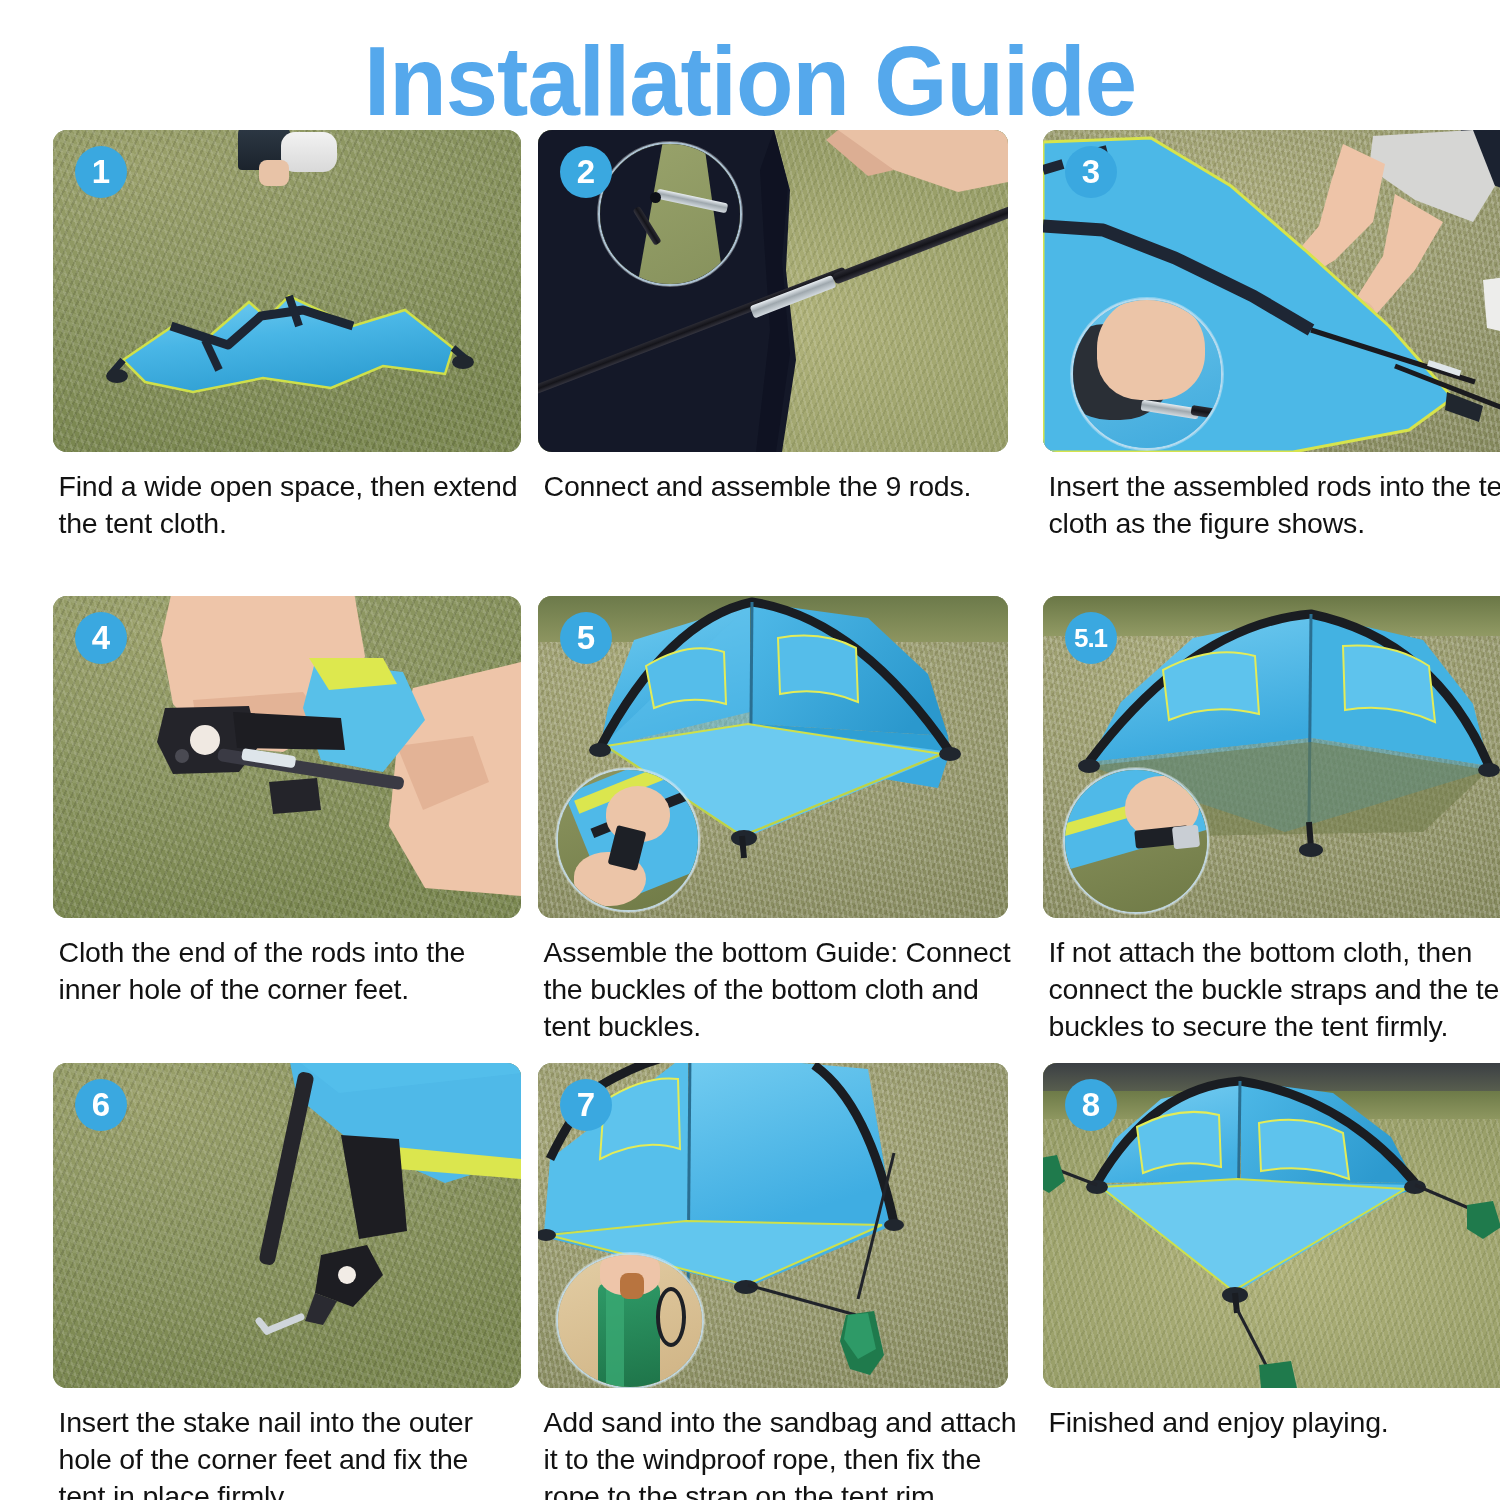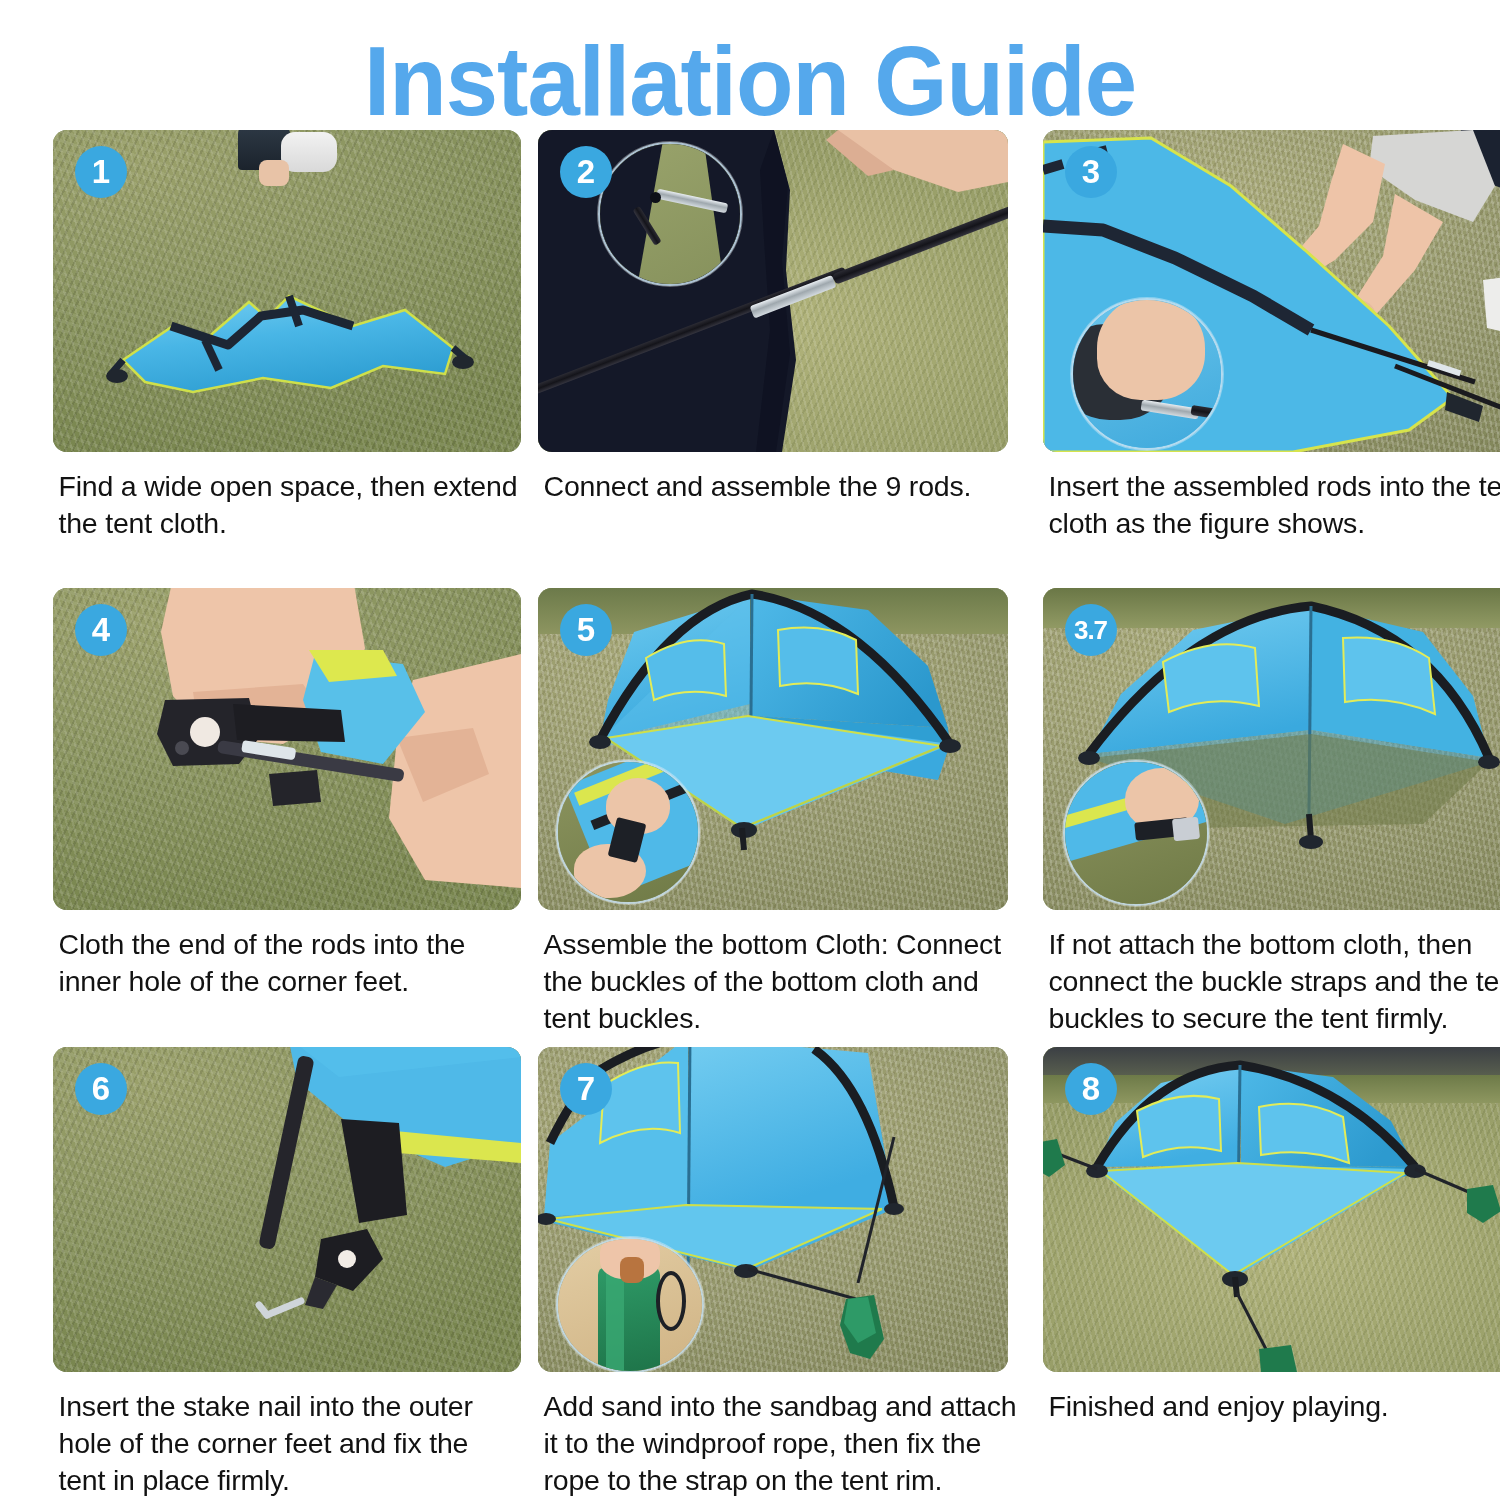--- a/index.html
+++ b/index.html
@@ -59,21 +59,21 @@
     display:flex;align-items:center;justify-content:center;
     z-index:40;
     letter-spacing:-1px;
   }
   .badge.small{font-size:26px;}
 
   .caption{
     font-size:28.5px;
     line-height:1.30;
     color:#121212;
-    padding:16px 4px 10px 6px;
+    padding:16px 4px 18px 6px;
     min-height:110px;
     letter-spacing:-0.2px;
     white-space:pre-line;
   }
   .rowC .caption{min-height:140px;}
 
   
   .scene{position:absolute;inset:0;}
   .grass{
     position:absolute;inset:0;
@@ -291,21 +291,21 @@
             <div style="position:absolute;left:24px;top:-6px;width:140px;height:120px;background:#4fb9e8;transform:rotate(-22deg);"></div>
             <div style="position:absolute;left:14px;top:6px;width:130px;height:14px;background:#dbe64e;transform:rotate(-22deg);"></div>
             <div style="position:absolute;left:30px;top:36px;width:120px;height:10px;background:#1d2026;transform:rotate(-22deg);"></div>
             <div style="position:absolute;left:48px;top:16px;width:64px;height:56px;border-radius:50% 50% 46% 44%;background:#ecc5a8;"></div>
             <div style="position:absolute;left:16px;top:82px;width:72px;height:54px;border-radius:46% 50% 50% 44%;background:#ecc5a8;"></div>
             <div style="position:absolute;left:54px;top:58px;width:30px;height:40px;background:#1d2026;transform:rotate(14deg);border-radius:3px;"></div>
           </div>
         </div>
         <div class="badge">5</div>
       </div>
-      <div class="caption">Assemble the bottom Cloth: Connect the buckles of the bottom cloth and tent buckles.</div>
+      <div class="caption">Assemble the bottom Guide: Connect the buckles of the bottom cloth and tent buckles.</div>
     </div>
 
     <div class="cell rowB wide">
       <div class="photo">
         <div class="scene">
           <div class="grass dry" style="inset:0;"></div>
           <div style="position:absolute;left:0;top:0;width:470px;height:40px;background:linear-gradient(180deg,#6a7746,#919a64);"></div>
           <svg viewBox="0 0 470 322" width="470" height="322" style="position:absolute;inset:0;">
             <defs>
               <linearGradient id="t6a" x1="0" y1="0" x2="0.3" y2="1">
@@ -329,21 +329,21 @@
           </svg>
           <div class="inset-circle" style="left:20px;top:172px;width:142px;height:142px;">
             <div style="position:absolute;inset:0;background:linear-gradient(160deg,#8d9560,#6f7a46);"></div>
             <div style="position:absolute;left:-10px;top:-10px;width:150px;height:90px;background:#4fb9e8;transform:rotate(-16deg);"></div>
             <div style="position:absolute;left:-6px;top:34px;width:150px;height:12px;background:#dbe64e;transform:rotate(-16deg);"></div>
             <div style="position:absolute;left:60px;top:6px;width:74px;height:62px;border-radius:50% 46% 48% 46%;background:#ecc5a8;"></div>
             <div style="position:absolute;left:70px;top:58px;width:54px;height:18px;background:#1d2026;border-radius:3px;transform:rotate(-6deg);"></div>
             <div style="position:absolute;left:108px;top:56px;width:26px;height:22px;background:#c9ced4;border-radius:3px;transform:rotate(-6deg);"></div>
           </div>
         </div>
-        <div class="badge small">3.7</div>
+        <div class="badge small">5.1</div>
       </div>
       <div class="caption">If not attach the bottom cloth, then connect the buckle straps and the tent buckles to secure the tent firmly.</div>
     </div>
 
     <div class="cell rowC">
       <div class="photo">
         <div class="scene">
           <div class="grass" style="inset:0;"></div>
           <svg viewBox="0 0 468 325" width="468" height="325" style="position:absolute;inset:0;">
 

